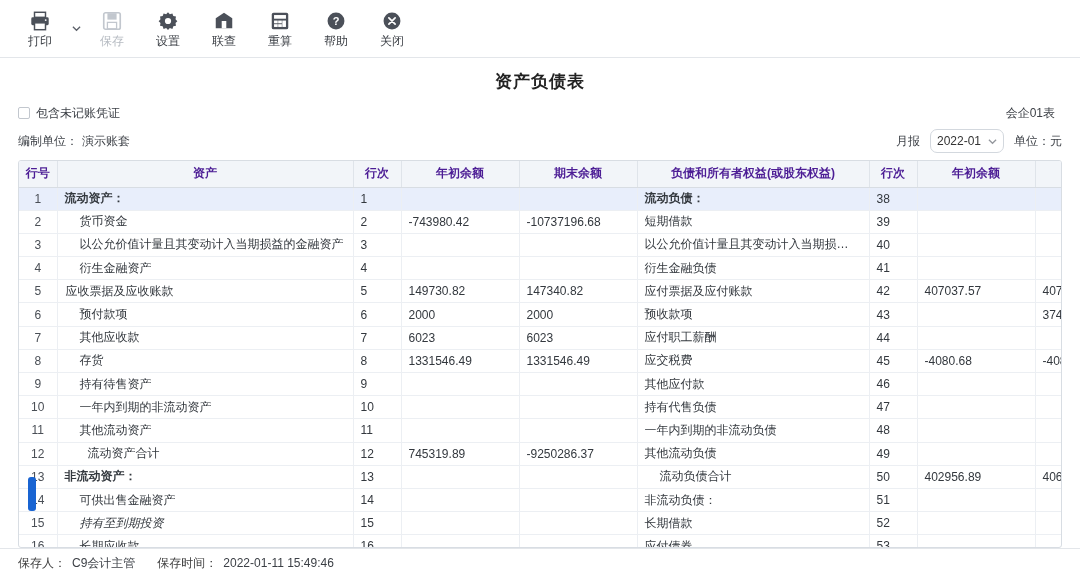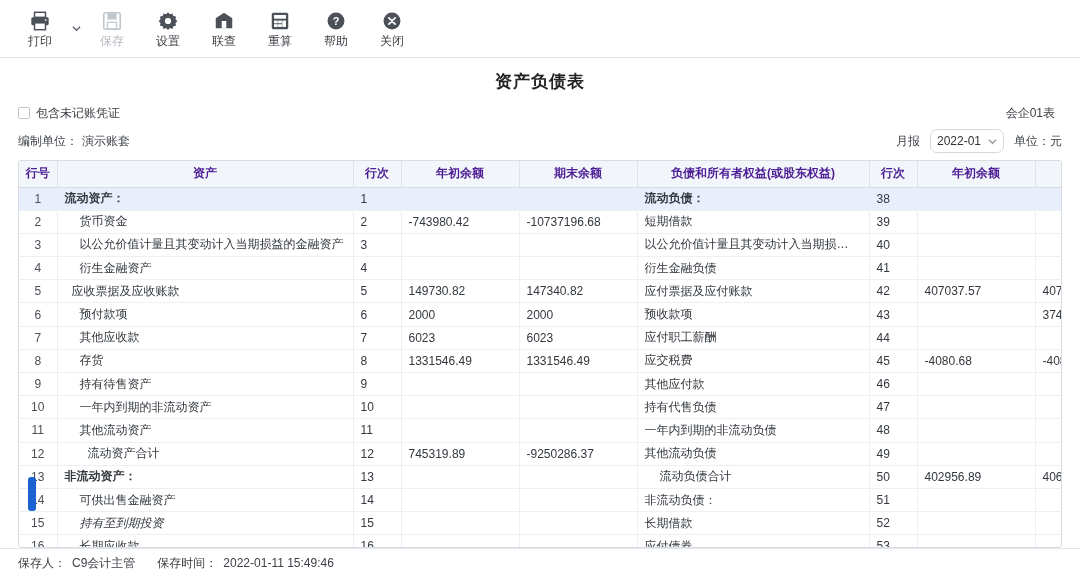--- a/index.html
+++ b/index.html
@@ -408,21 +408,21 @@
               <td class="c-left">4</td>
               <td class="c-val"></td>
               <td class="c-val"></td>
               <td class="c-left">衍生金融负债</td>
               <td class="c-left">41</td>
               <td class="c-val"></td>
               <td class="c-val"></td>
             </tr>
             <tr>
               <td class="c-num">5</td>
-              <td class="c-left" style="padding-left: 14px;">应收票据及应收账款</td>
+              <td class="c-left" style="padding-left: 8px;">应收票据及应收账款</td>
               <td class="c-left">5</td>
               <td class="c-val">149730.82</td>
               <td class="c-val">147340.82</td>
               <td class="c-left">应付票据及应付账款</td>
               <td class="c-left">42</td>
               <td class="c-val">407037.57</td>
               <td class="c-val">407037.57</td>
             </tr>
             <tr>
               <td class="c-num">6</td>

